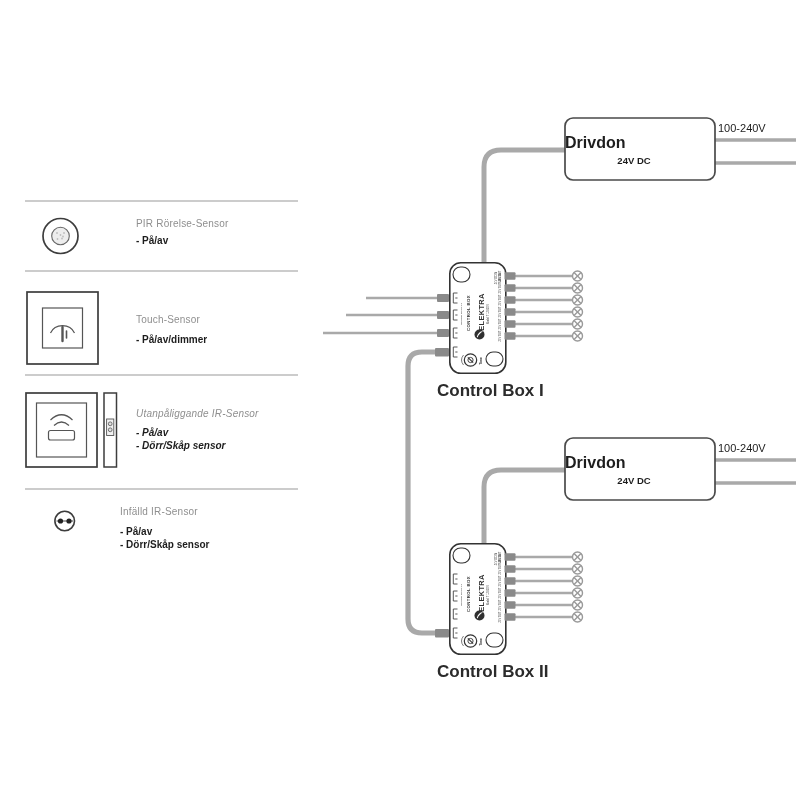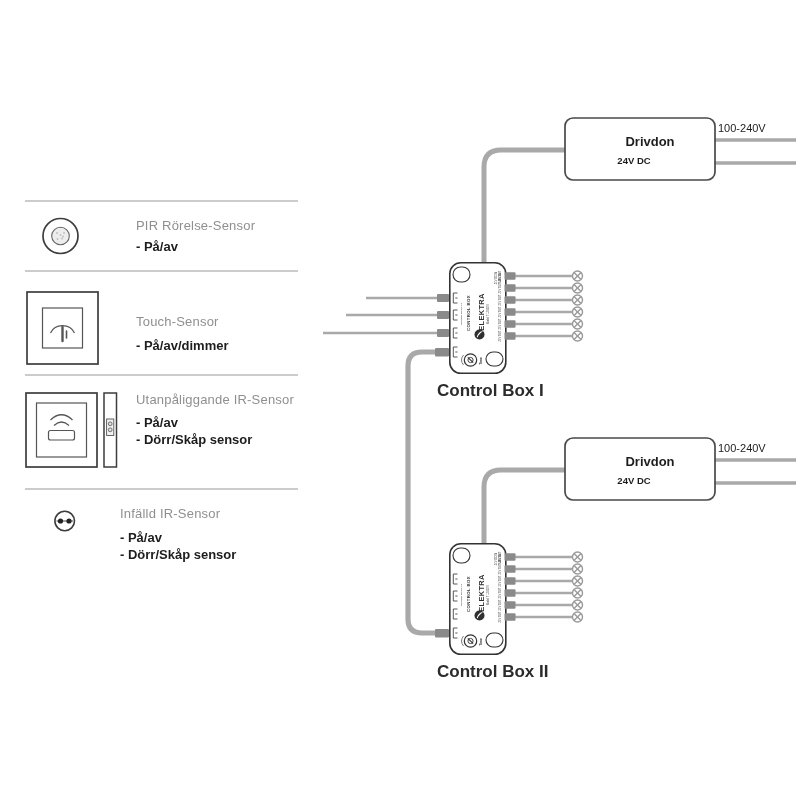--- a/index.html
+++ b/index.html
@@ -1,22 +1,22 @@
 <!DOCTYPE html>
 <html><head>
 <meta charset="utf-8">
 <style>
   html,body{margin:0;padding:0;}
   body{width:800px;height:800px;background:#ffffff;position:relative;overflow:hidden;
        font-family:"Liberation Sans",sans-serif;}
   .abs{position:absolute;}
-  .legend-title{font-size:13px;color:#8f8f8f;letter-spacing:.2px;white-space:nowrap;}
-  .legend-opt{font-size:13px;font-weight:bold;color:#1d1d1d;white-space:nowrap;}
+  .legend-title{font-size:10px;color:#8f8f8f;letter-spacing:.2px;white-space:nowrap;}
+  .legend-opt{font-size:10px;font-weight:bold;color:#1d1d1d;white-space:nowrap;}
   .box-label{font-size:17px;font-weight:bold;color:#2b2b2b;white-space:nowrap;}
-  .driver-name{font-size:13px;font-weight:bold;color:#1d1d1d;text-align:center;width:170px;}
+  .driver-name{font-size:16px;font-weight:bold;color:#1d1d1d;text-align:left;width:170px;}
   .driver-volt{font-size:9.5px;font-weight:bold;color:#1d1d1d;text-align:center;width:138px;}
   .mains-label{font-size:11px;font-weight:normal;color:#1d1d1d;white-space:nowrap;}
   .watermark{font-size:11.5px;color:#d8d8d8;letter-spacing:.5px;margin-top:20px;}
   svg{position:absolute;left:0;top:0;}
   svg text{font-family:"Liberation Sans",sans-serif;fill:#333;}
 </style>
 </head>
 <body>
 
 <svg width="800" height="800" viewBox="0 0 800 800">
@@ -205,21 +205,21 @@
 <div class="abs" style="left:136px;top:218px;">
   <div class="legend-title">PIR Rörelse-Sensor</div>
   <div class="legend-opt" style="margin-top:6px;">- På/av</div>
 </div>
 
 <div class="abs" style="left:136px;top:314px;">
   <div class="legend-title">Touch-Sensor</div>
   <div class="legend-opt" style="margin-top:9px;">- På/av/dimmer</div>
 </div>
 
-<div class="abs" style="left:136px;top:392px;">
+<div class="abs" style="left:136px;top:408px;font-style:italic;">
   <div class="legend-title">Utanpåliggande IR-Sensor</div>
   <div class="legend-opt" style="margin-top:8px;">- På/av</div>
   <div class="legend-opt" style="margin-top:2px;">- Dörr/Skåp sensor</div>
 </div>
 
 <div class="abs" style="left:120px;top:506px;">
   <div class="legend-title">Infälld IR-Sensor</div>
   <div class="legend-opt" style="margin-top:9px;">- På/av</div>
   <div class="legend-opt" style="margin-top:2px;">- Dörr/Skåp sensor</div>
 </div>

